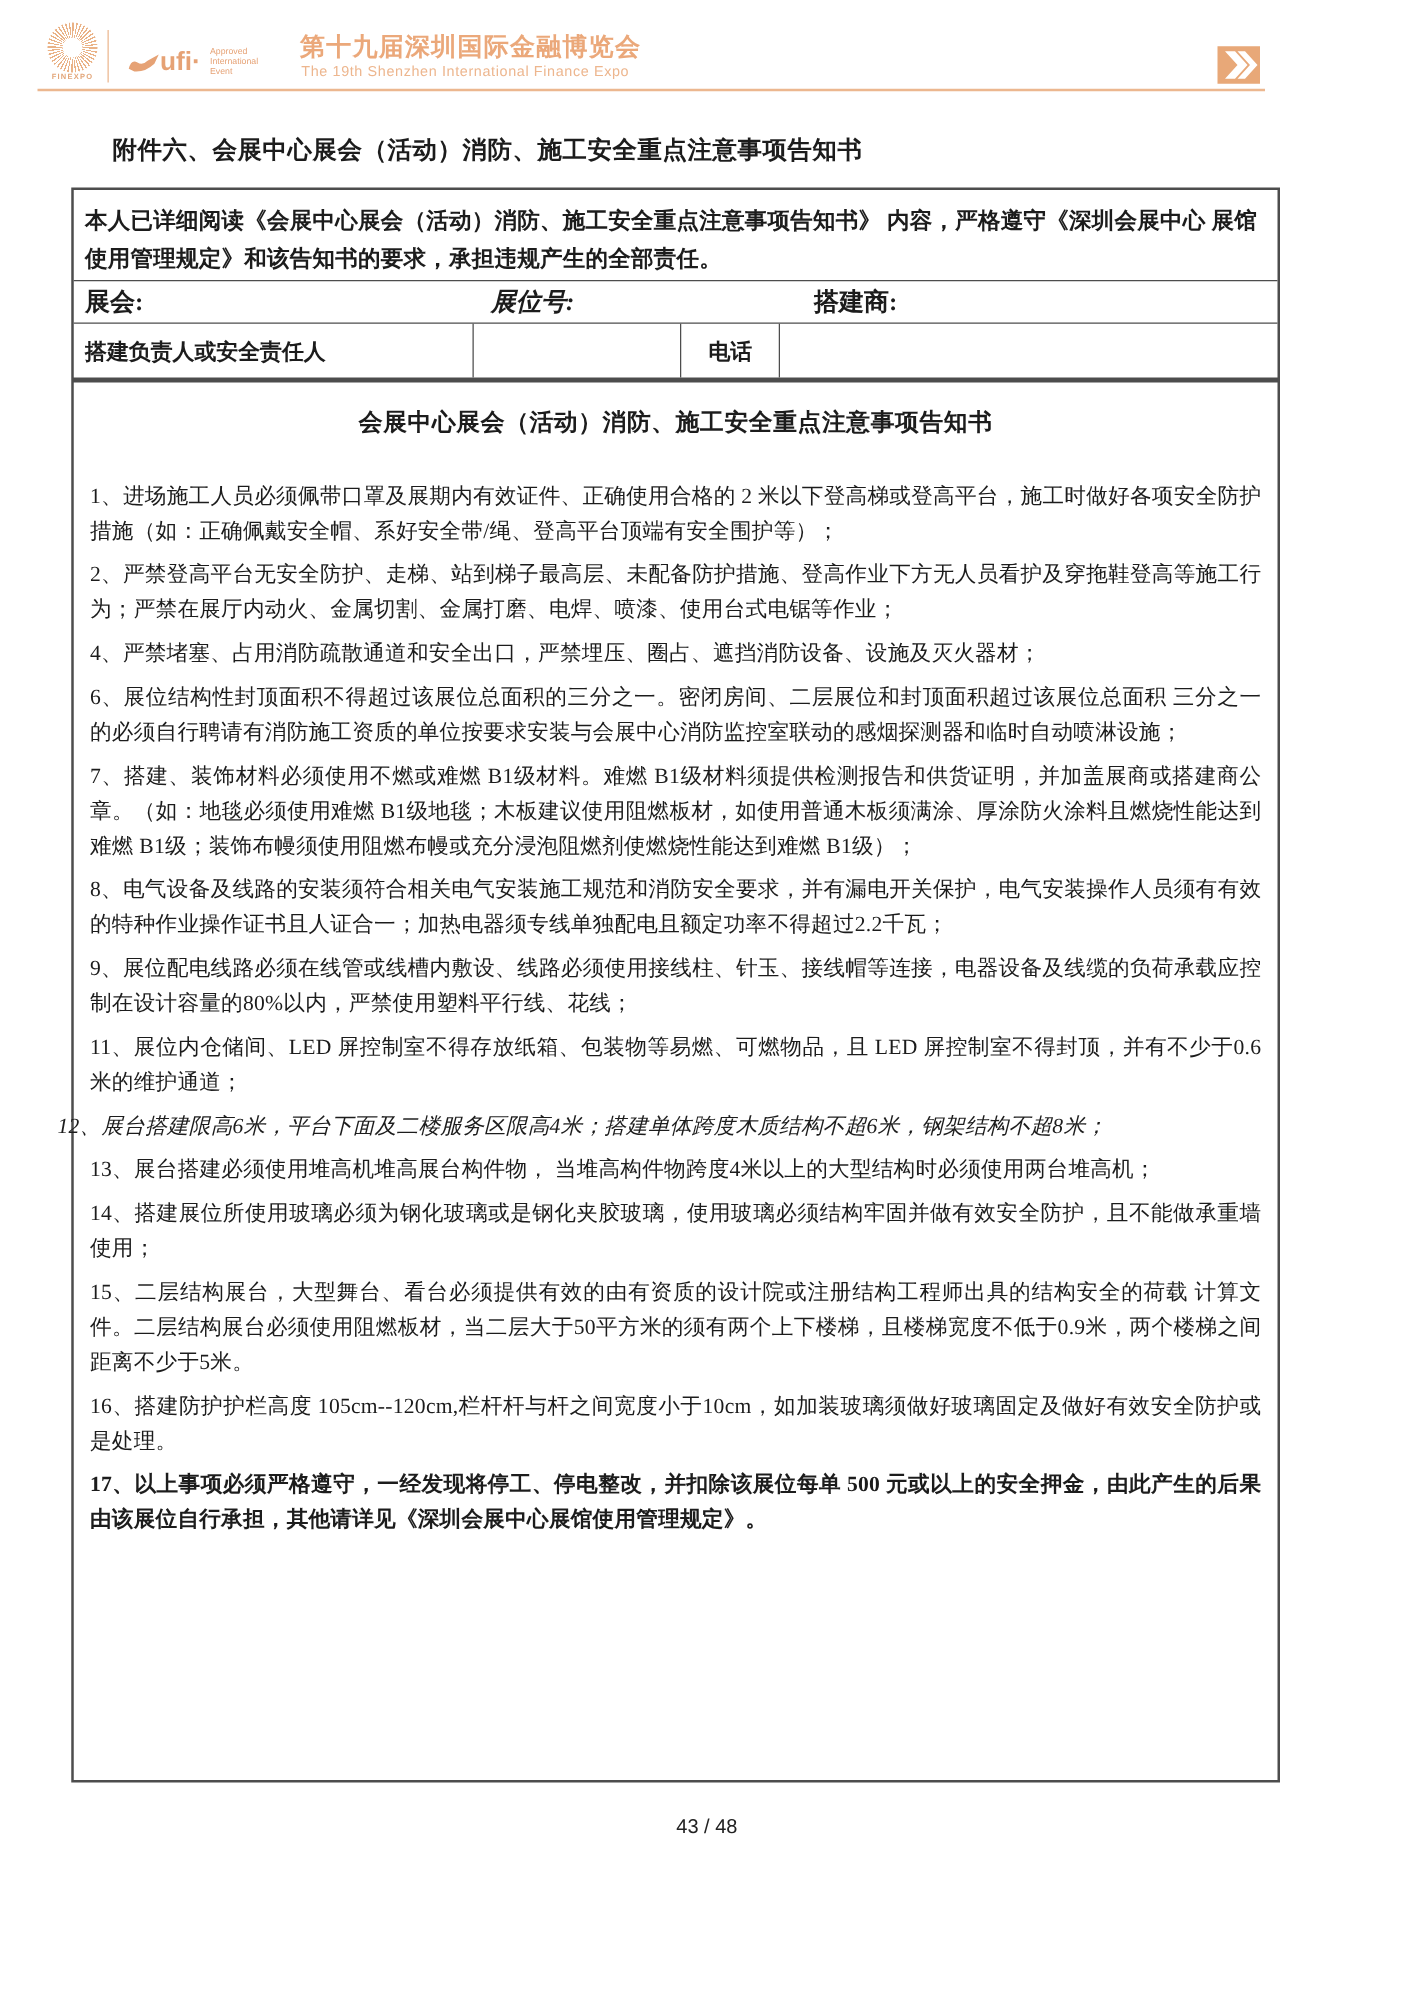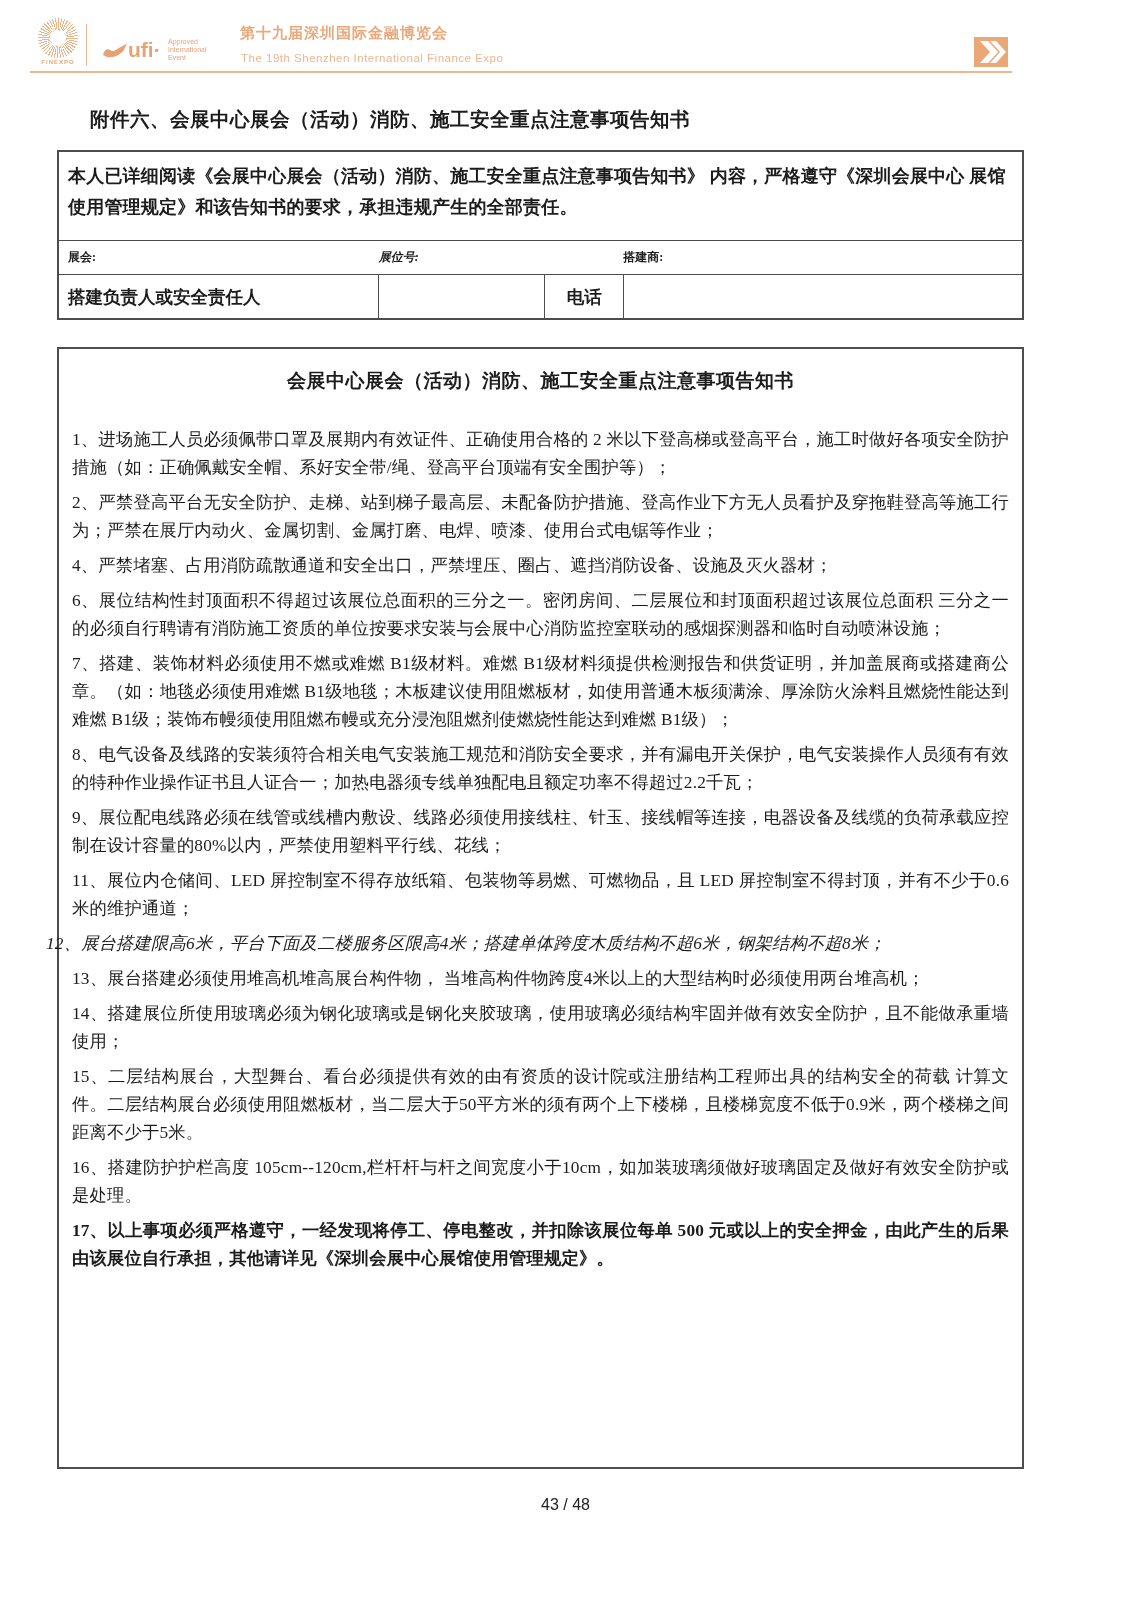--- a/index.html
+++ b/index.html
@@ -40,21 +40,21 @@
     font-size: 21px; color: #e6a275; letter-spacing: 0px;
   }
   .ufi-sub {
     position: absolute; left: 168px; top: 38px;
     font-family: "Liberation Sans", sans-serif; font-size: 7px; line-height: 8px;
     color: #e6a275; white-space: pre-line;
   }
   .expo-title-cn {
     position: absolute; left: 240px; top: 24px;
     font-family: "Liberation Sans", sans-serif; font-weight: bold;
-    font-size: 15px; color: #eba87a; letter-spacing: 1px;
+    font-size: 20px; color: #eba87a; letter-spacing: 1px;
   }
   .expo-title-en {
     position: absolute; left: 241px; top: 52px;
     font-family: "Liberation Sans", sans-serif;
     font-size: 11.5px; color: #edb68e; letter-spacing: 0.5px;
   }
   .chevron-btn { position: absolute; left: 974px; top: 37px; width: 34px; height: 30px; background: #e8a878; }
   .chevron-btn svg { display: block; }
 
   
@@ -63,36 +63,36 @@
     font-size: 19.5px; font-weight: bold; letter-spacing: 0.5px;
   }
 
   
   .decl-table {
     margin: 17px 0 0 57px; width: 967px;
     border: 2px solid #4d4d4d;
   }
   .decl-statement {
     border-bottom: 1px solid #4d4d4d;
-    padding: 9px 10px 17px 9px;
+    padding: 9px 10px 1px 9px;
     font-weight: bold; font-size: 18px; line-height: 31px; letter-spacing: 0.2px;
   }
-  .decl-row2 { display: flex; border-bottom: 1px solid #4d4d4d; height: 34px; align-items: center; font-weight: bold; font-size: 12px; }
+  .decl-row2 { display: flex; border-bottom: 1px solid #4d4d4d; height: 34px; align-items: center; font-weight: bold; font-size: 20px; gap: 14px; }
   .decl-row2 .c1 { width: 33.2%; padding-left: 9px; }
   .decl-row2 .c2 { width: 25.4%; font-style: italic; }
   .decl-row2 .c3 { flex: 1; }
   .decl-row3 { display: flex; height: 43px; align-items: center; font-weight: bold; font-size: 17.5px; }
   .decl-row3 .c1 { width: 33.2%; padding-left: 9px; height: 100%; display: flex; align-items: center; border-right: 1px solid #4d4d4d; }
   .decl-row3 .c2 { width: 17.3%; height: 100%; border-right: 1px solid #4d4d4d; }
   .decl-row3 .c3 { width: 8.2%; height: 100%; display: flex; align-items: center; justify-content: center; border-right: 1px solid #4d4d4d; }
   .decl-row3 .c4 { flex: 1; height: 100%; }
 
   
   .notice-box {
-    margin: 27px 0 0 57px; width: 967px; min-height: 1122px;
+    margin: 0 0 0 57px; width: 967px; min-height: 1122px;
     border: 2px solid #4d4d4d;
     padding: 12px 13px 14px 13px;
   }
   .notice-title {
     text-align: center; font-weight: bold; font-size: 19px; letter-spacing: 0.5px;
     margin: 7px 0 32px 0;
   }
   .notice-item {
     font-size: 17.3px; line-height: 28px; text-align: justify;
     margin: 7px 0; letter-spacing: 0.2px;

